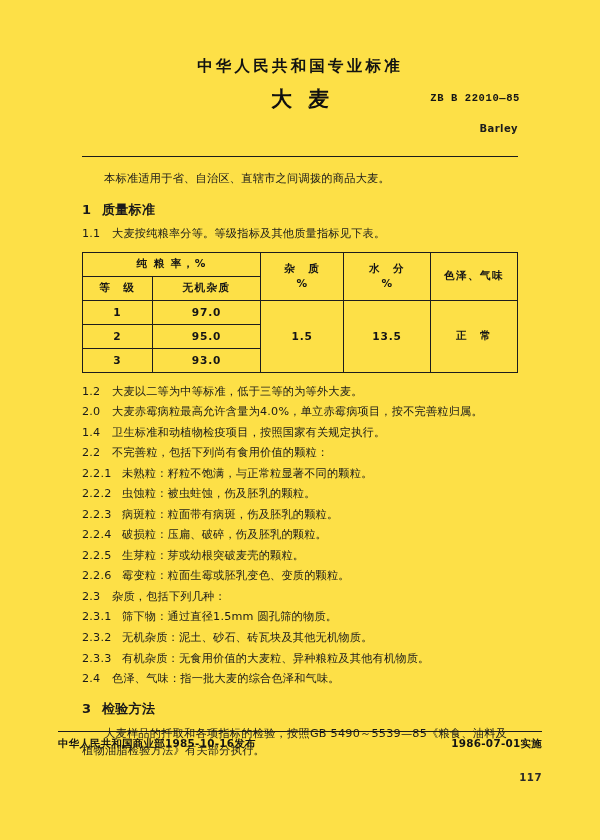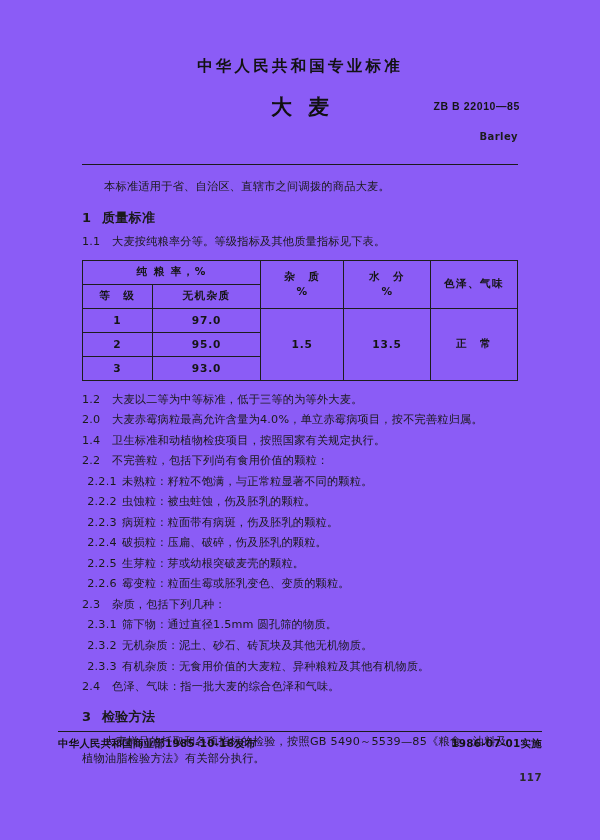--- a/index.html
+++ b/index.html
@@ -11,21 +11,21 @@
     width: 600px;
     height: 840px;
     position: relative;
     font-family: "DejaVu Sans", "Liberation Sans", sans-serif;
     color: #1a1a1a;
     overflow: hidden;
   }
   .page {
     position: absolute;
     inset: 0;
-    background: #8b5cf6;
+    background: #fde047;
   }
   .content {
     position: absolute;
     left: 82px;
     top: 0;
     width: 436px;
   }
 
   
   .masthead {
@@ -33,39 +33,39 @@
     text-align: center;
   }
   .org-title {
     font-size: 15.5px;
     font-weight: bold;
     letter-spacing: 3.2px;
     color: #121212;
   }
   .title-row {
     position: relative;
-    margin-top: 16px;
+    margin-top: 8px;
     height: 28px;
   }
   .doc-title {
     font-size: 21px;
     font-weight: bold;
     letter-spacing: 16px;
     text-indent: 16px;
     color: #101010;
   }
   .std-no {
     position: absolute;
     right: -2px;
     top: 7px;
     font-size: 10.5px;
     font-weight: bold;
     letter-spacing: 0.6px;
     color: #151515;
-    font-family: Liberation Sans, sans-serif;
+    font-family: Liberation Mono, monospace;
   }
   .doc-subtitle {
     margin-top: 10px;
     font-size: 10px;
     font-weight: bold;
     letter-spacing: 0.4px;
     color: #1c1c1c;
     text-align: right;
   }
 
@@ -98,21 +98,21 @@
     font-size: 11.2px;
     line-height: 1.52;
     letter-spacing: 0.2px;
     display: flex;
   }
   .clause .cnum {
     flex: 0 0 auto;
     min-width: 30px;
     font-family: "DejaVu Sans", "Liberation Sans", sans-serif;
   }
-  .clause .cnum.wide { min-width: 40px; text-align: center; }
+  .clause .cnum.wide { min-width: 40px; }
   .clause .ctext { flex: 1 1 auto; }
 
   .clause-list .clause { margin-top: 3.5px; }
 
   
   table.spec {
     margin-top: 10px;
     width: 100%;
     border-collapse: collapse;
     table-layout: fixed;

